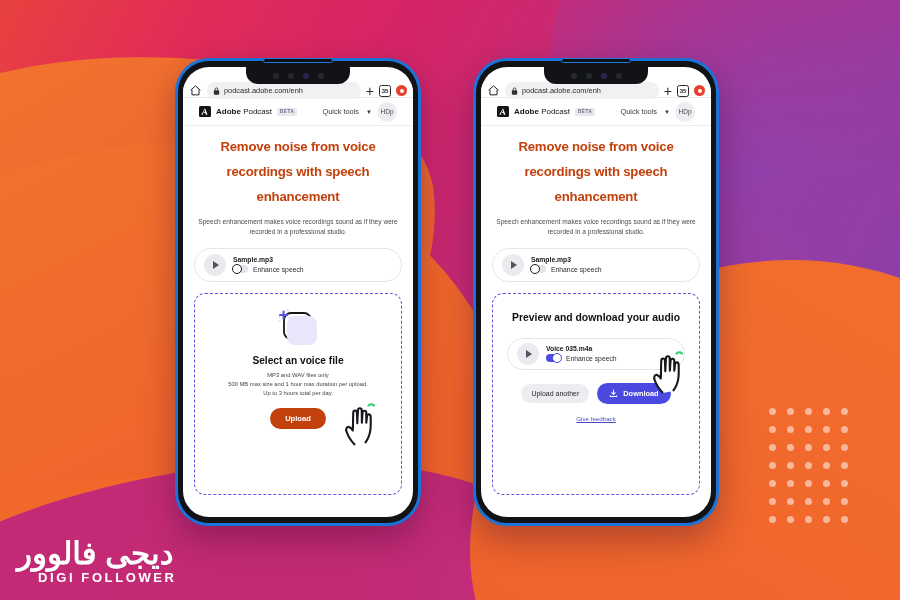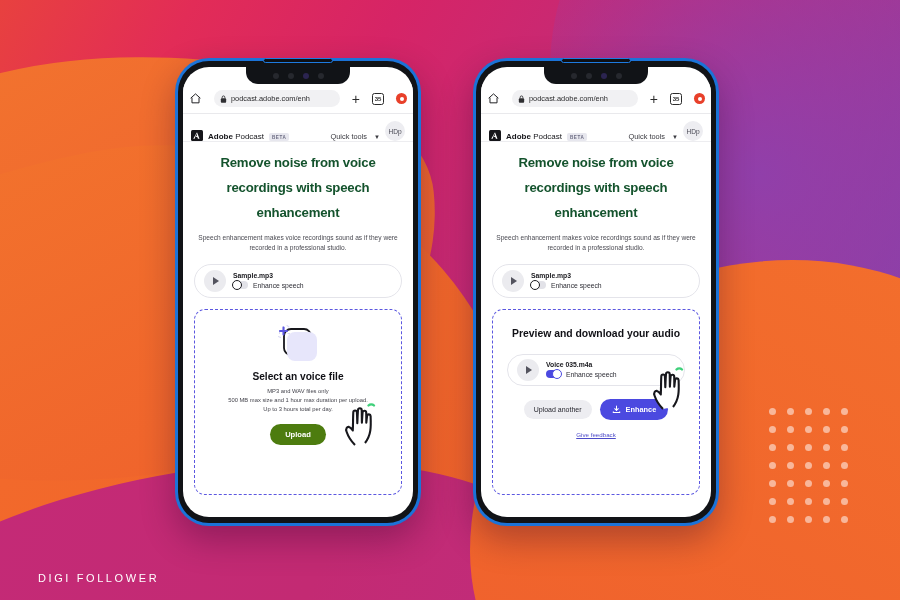--- a/index.html
+++ b/index.html
@@ -84,21 +84,21 @@
     text-align:center;
     line-height:1;
     z-index:30;
   }
   .wm-fa {
     font-size:31px; font-weight:bold; letter-spacing:-1px;
     direction:rtl; white-space:nowrap;
     text-shadow:0 1px 2px rgba(0,0,0,0.08);
   }
   .wm-en {
-    font-size:11px; font-weight:normal; letter-spacing:2.6px;
+    font-size:13px; font-weight:bold; letter-spacing:2.6px;
     margin-top:2px; margin-left:24px;
   }
 
   
   .phone {
     position:absolute;
     top:58px;
     width:246px; height:468px;
     border-radius:34px;
     background:#1b73d8;
@@ -137,24 +137,24 @@
   .speaker-line {
     position:absolute; top:-3px; left:50%; transform:translateX(-50%);
     width:70px; height:5px; background:#0f1014;
     border:1px solid #1d7ae0; border-radius:3px;
     z-index:7;
   }
 
   
   .browser-bar {
     margin-top:17px;
-    height:30px;
+    height:14px;
     display:flex; align-items:center;
     padding:0 6px;
-    gap:12px;
+    gap:5px;
     background:#fff;
     border-bottom:1px solid #e9e9ec;
     flex:0 0 auto;
   }
   .home-icon { width:13px; height:13px; flex:0 0 auto; }
   .url-pill {
     flex:1 1 auto;
     height:17px;
     background:#f1f1f3;
     border-radius:9px;
@@ -182,22 +182,22 @@
     flex:0 0 auto;
   }
   .profile-dot i {
     width:4px; height:4px; border-radius:50%;
     background:#fff; display:block;
   }
 
   
   .site-header {
     height:28px;
-    display:flex; align-items:flex-end;
-    padding:0 8px; gap:5px;
+    display:flex; align-items:center;
+    padding:0 16px; gap:5px;
     border-bottom:1px solid #ededf0;
     flex:0 0 auto;
   }
   .adobe-mark {
     width:12px; height:11px; flex:0 0 auto;
   }
   .brand-txt { font-size:8px; color:#16161a; white-space:nowrap; }
   .brand-txt b { font-weight:bold; }
   .brand-txt span { font-weight:normal; }
   .beta-badge {
@@ -221,21 +221,21 @@
   }
 
   
   .content {
     flex:1 1 auto;
     padding:8px 11px 0;
     display:flex; flex-direction:column;
     overflow:hidden;
   }
   .headline {
-    font-size:13.2px; font-weight:bold; color:#14532d;
+    font-size:13.2px; font-weight:bold; color:#c2410c;
     text-align:center; line-height:1.9;
     letter-spacing:-0.2px;
   }
   .subhead {
     font-size:6.6px; color:#4a4a52;
     text-align:center; line-height:1.55;
     margin-top:8px; padding:0 4px;
   }
 
   
@@ -305,21 +305,21 @@
     text-align:center;
   }
   .dz-sub {
     margin-top:5px;
     font-size:5.8px; color:#44444c;
     text-align:center; line-height:1.62;
     white-space:nowrap;
   }
   .btn-upload {
     margin-top:9px;
-    background:#4d7c0f; color:#fff;
+    background:#c2410c; color:#fff;
     font-size:7.6px; font-weight:bold;
     padding:6px 15px; border-radius:13px;
     border:none;
   }
 
   
   .result-title {
     font-size:10.4px; font-weight:bold; color:#111116;
     text-align:center; line-height:1.55;
     margin-top:2px;
@@ -407,20 +407,21 @@
       <i></i>
       <i></i>
       <i></i>
       <i></i>
       <i></i>
       <i></i>
     </div>
 </div>
 
 <div class="watermark">
+  <div class="wm-fa">دیجی فالوور</div>
   <div class="wm-en">DIGI FOLLOWER</div>
 </div>
 
 <div class="phone" id="phone-1">
   <div class="phone-bezel">
     <div class="speaker-line"></div>
     <div class="screen">
       <div class="notch">
         <i class="cam"></i>
         <i class="cam"></i>
@@ -609,21 +610,21 @@
             </div>
           </div>
 
           <div class="result-actions">
             <button class="btn-secondary">Upload another</button>
             <button class="btn-download">
               <svg width="9" height="9" viewBox="0 0 14 14">
                 <path d="M7 1.5v7m0 0L4.2 5.8M7 8.5l2.8-2.7" fill="none" stroke="#fff" stroke-width="1.6" stroke-linecap="round" stroke-linejoin="round"></path>
                 <path d="M2 10.5v1.3h10v-1.3" fill="none" stroke="#fff" stroke-width="1.6" stroke-linecap="round"></path>
               </svg>
-              <span>Enhance</span>
+              <span>Download</span>
             </button>
           </div>
 
           <a class="feedback-link" href="#">Give feedback</a>
 
           <svg class="hand" id="hand-2" viewBox="0 0 44 52">
             <path d="M14 47c-4-4-7-9-8.5-13.5-1-3 .5-5 2.5-4.6 1.6.4 2.8 2 3.8 3.6.3-6 .2-13.5.5-18.2.1-2.2 3.4-2.4 3.6 0 .2 3.6.3 8.2.4 11 .2-3.6.4-9.6.7-13.3.2-2.3 3.6-2.2 3.7.1.1 3.4.1 9.3.2 12.6.2-3 .4-7.6.7-10.4.2-2.2 3.5-2.1 3.6.2.1 2.8.1 7.4.1 10.2.3-2.2.5-5 .8-6.9.3-2.1 3.4-1.9 3.5.3.2 4.6.3 10.5-.3 14.6-.7 4.6-2.6 8.9-5.3 12.3" fill="#fff" stroke="#17171c" stroke-width="2.1" stroke-linejoin="round"></path>
             <path d="M27.5 7.5c1.5-1.5 4-1.5 5.5 0" fill="none" stroke="#3fd07a" stroke-width="2.4" stroke-linecap="round"></path>
           </svg>
         </div>

